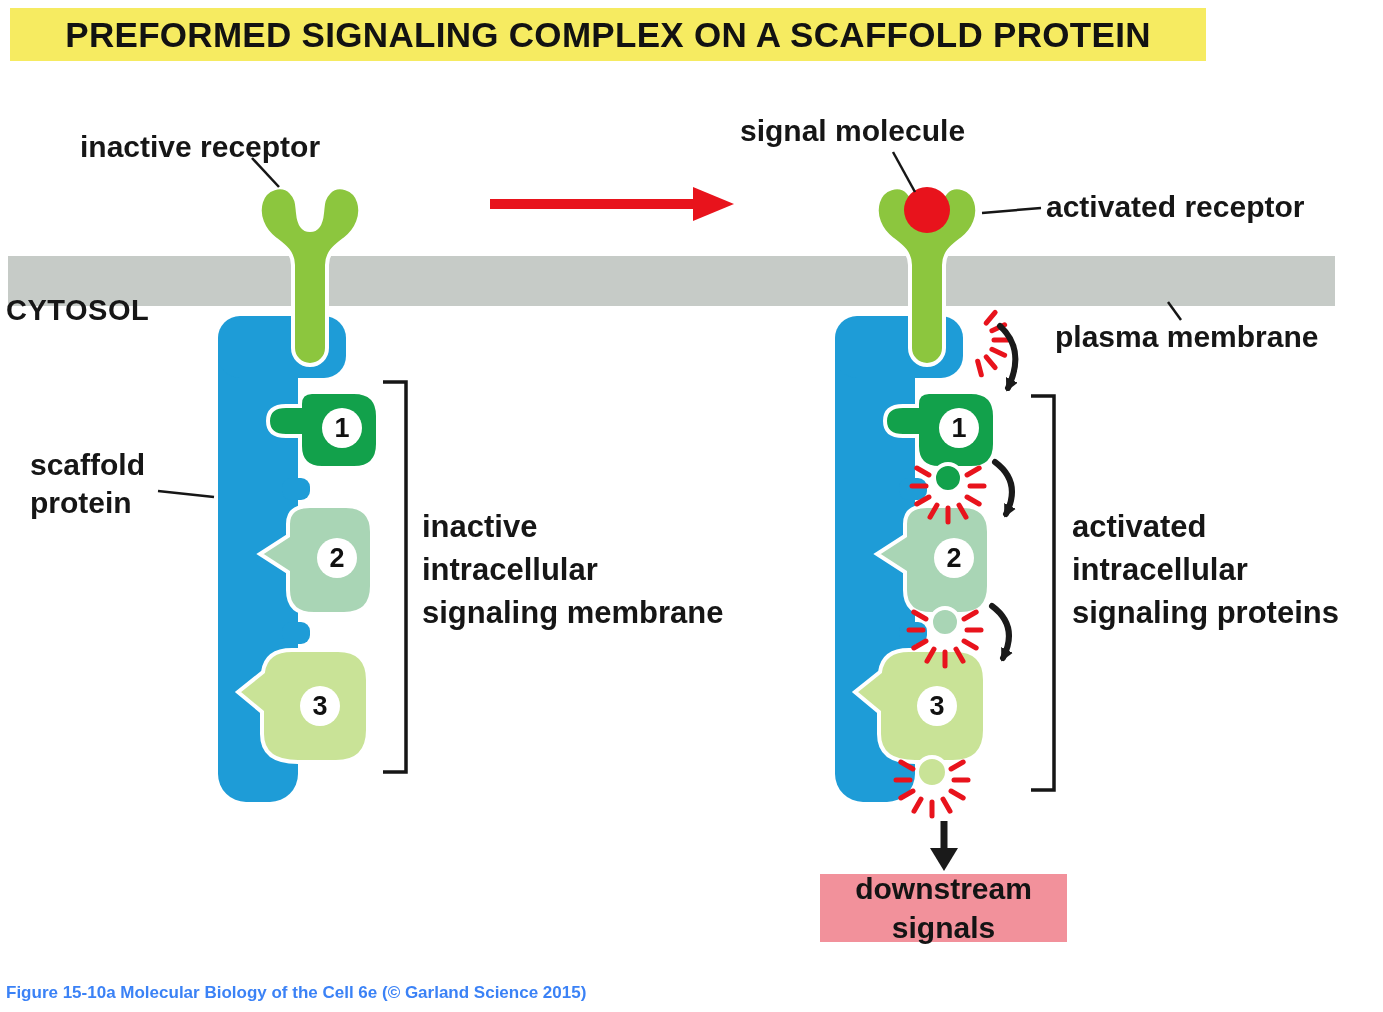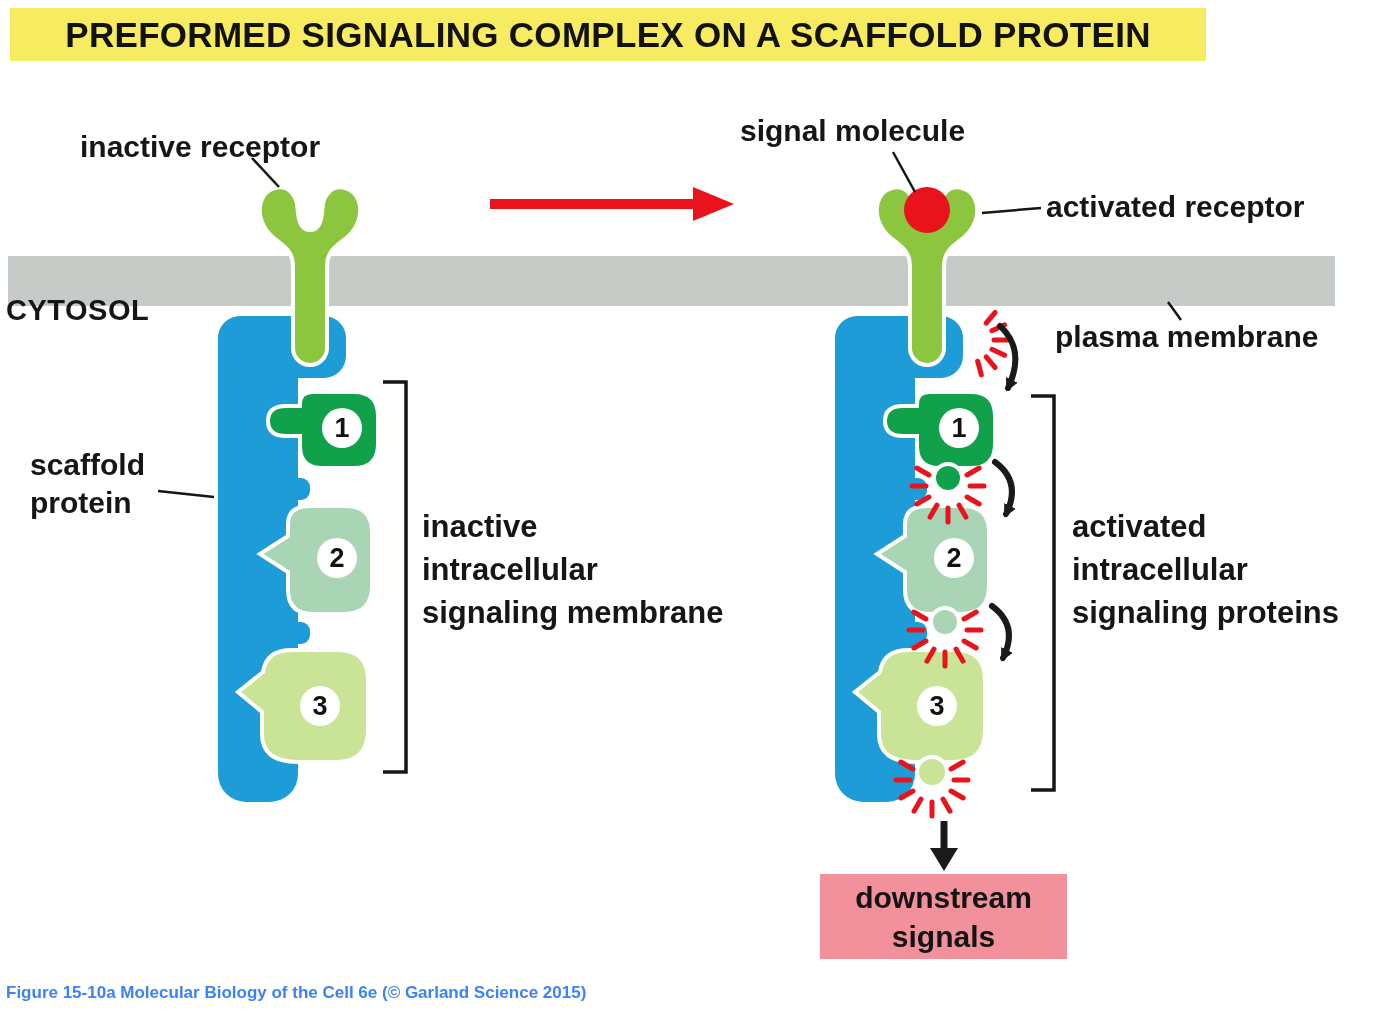--- a/index.html
+++ b/index.html
@@ -13,21 +13,21 @@
   .titlebar span { font-size:35px; font-weight:bold; color:#121212; letter-spacing:0.3px; }
 
   .lbl { position:absolute; font-weight:bold; color:#161616; font-size:30px;
          line-height:1.26; white-space:pre-line; }
   .lbl.big { font-size:31px; line-height:1.38; }
 
   .badge { position:absolute; width:40px; height:40px; border-radius:50%; background:#ffffff;
            display:flex; align-items:center; justify-content:center;
            font-weight:bold; font-size:27px; color:#111111; }
 
-  .downstream { position:absolute; left:820px; top:874px; width:247px; height:85px;
+  .downstream { position:absolute; left:820px; top:874px; width:247px; height:68px;
                 background:#F2919B; display:flex; align-items:center; justify-content:center;
                 text-align:center; }
   .downstream span { font-weight:bold; font-size:30px; line-height:1.3;
                      white-space:pre-line; color:#141414; }
 
   .caption { position:absolute; left:6px; top:983px; font-size:17px; font-weight:bold; color:#3b82f6; }
 
   .burst line { stroke:#E8131C; stroke-width:5; stroke-linecap:round; }
   .ptr { stroke:#161616; stroke-width:2.5; }
   .bracket { fill:none; stroke:#161616; stroke-width:3.5; }

